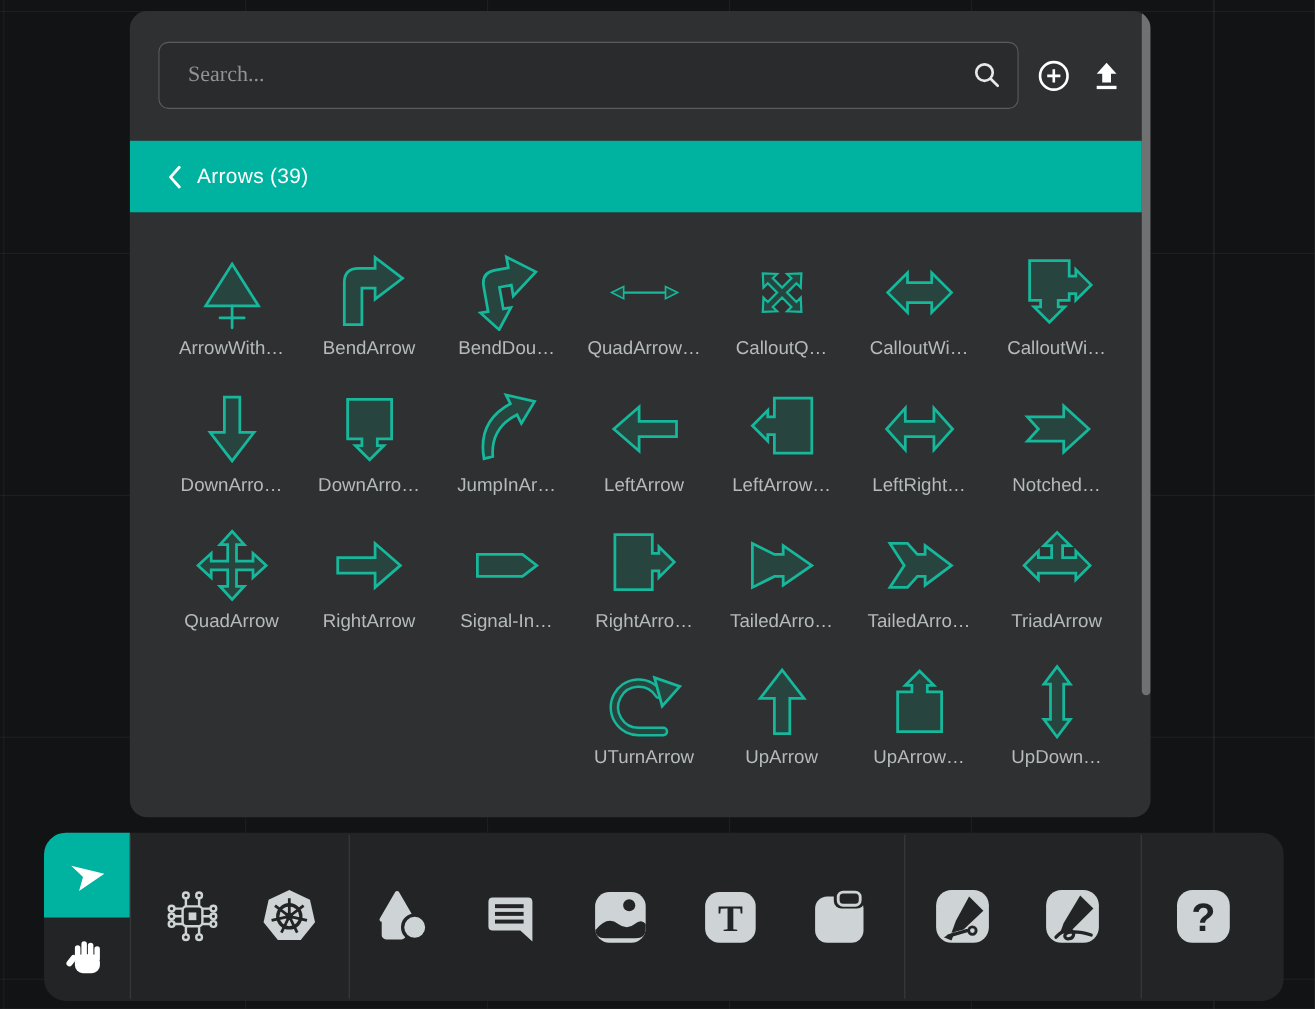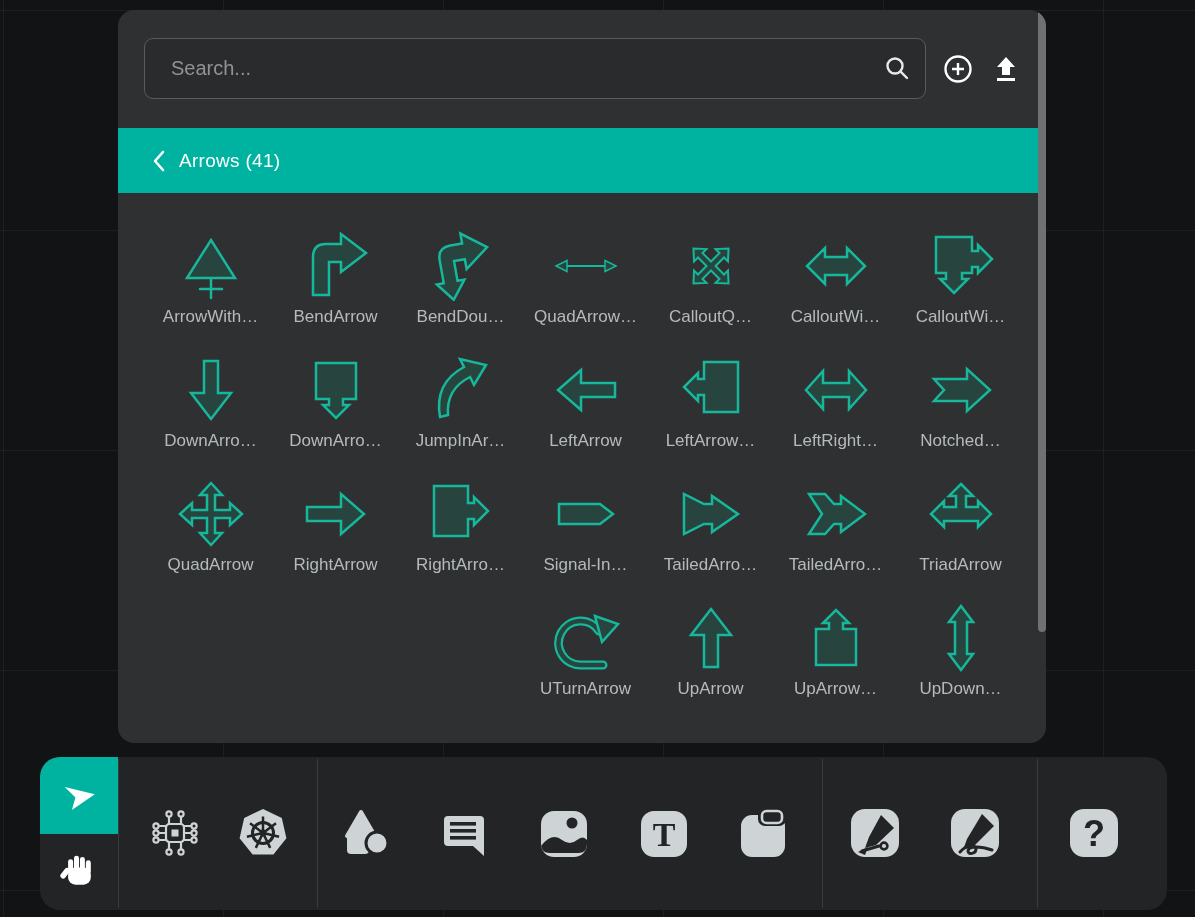--- a/index.html
+++ b/index.html
@@ -16,21 +16,21 @@
   .panel{
     position:absolute;left:118px;top:10px;width:928px;height:733px;
     background:#2f3031;border-radius:16px;overflow:hidden;z-index:2;
   }
   .search-row{display:flex;align-items:center;gap:16px;margin:28px 24px 0 26px;}
   .search-box{position:relative;flex:1;height:61px;}
   .search-box input{
     width:100%;height:100%;box-sizing:border-box;
     background:#2a2b2c;border:1px solid #5a5b5c;border-radius:9px;
     color:#e8eaea;font-size:20px;padding:0 56px 0 26px;outline:none;
-    font-family:Liberation Sans, sans-serif;
+    font-family:Liberation Serif, serif;
   }
   .search-box input::placeholder{color:#8f9394;}
   .search-glyph{position:absolute;right:16px;top:17px;}
   .icon-btn{background:none;border:none;padding:0;width:32px;height:32px;cursor:pointer;display:flex;align-items:center;justify-content:center;}
   .cat-header{
     margin-top:29px;height:65px;width:920px;background:#00b3a0;
     display:flex;align-items:center;gap:14px;padding-left:34px;box-sizing:border-box;cursor:pointer;
   }
   .cat-header span{color:#ffffff;font-size:19px;letter-spacing:0.3px;}
   .grid{
@@ -83,21 +83,21 @@
           <path d="M14 2 L23 12 H18 V20 H10 V12 H5 Z" fill="#ffffff"></path>
           <rect x="5" y="23" width="18" height="3" fill="#ffffff"></rect>
         </svg>
       </button>
     </div>
 
     <div class="cat-header">
       <svg width="13" height="22" viewBox="0 0 13 22">
         <path d="M11 2 L3 11 L11 20" fill="none" stroke="#ffffff" stroke-width="2.6" stroke-linecap="round" stroke-linejoin="round"></path>
       </svg>
-      <span>Arrows (41)</span>
+      <span>Arrows (39)</span>
     </div>
 
     <div class="grid">
         <div class="shape-item">
           <div class="icon-wrap">
             <svg viewBox="0 0 70 70" width="70" height="70">
               <path d="M35 9 L59 47 L11 47 Z" fill="#28443f" stroke="#17b79b" stroke-width="2.5" stroke-linejoin="miter" stroke-linecap="round"></path>
               <path d="M35 47 V67 M24 58 H46" fill="none" stroke="#17b79b" stroke-width="2.5" stroke-linejoin="miter" stroke-linecap="round"></path>
             </svg>
           </div>
@@ -221,32 +221,32 @@
           <div class="icon-wrap">
             <svg viewBox="0 0 70 70" width="70" height="70">
               <path d="M6 28 H40 V15 L63 35 L40 55 V42 H6 Z" fill="#28443f" stroke="#17b79b" stroke-width="2.5" stroke-linejoin="miter" stroke-linecap="round"></path>
             </svg>
           </div>
           <span class="lbl">RightArrow</span>
         </div>
         <div class="shape-item">
           <div class="icon-wrap">
             <svg viewBox="0 0 70 70" width="70" height="70">
+              <path d="M8 25 H49 L62 35 L49 45 H8 Z" fill="#28443f" stroke="#17b79b" stroke-width="2.5" stroke-linejoin="miter" stroke-linecap="round"></path>
+            </svg>
+          </div>
+          <span class="lbl">Signal-In…</span>
+        </div>
+        <div class="shape-item">
+          <div class="icon-wrap">
+            <svg viewBox="0 0 70 70" width="70" height="70">
               <path d="M8 7 H42 V24 H48 V18 L62 32 L48 46 V40 H42 V57 H8 Z" fill="#28443f" stroke="#17b79b" stroke-width="2.5" stroke-linejoin="miter" stroke-linecap="round"></path>
             </svg>
           </div>
           <span class="lbl">RightArro…</span>
-        </div>
-        <div class="shape-item">
-          <div class="icon-wrap">
-            <svg viewBox="0 0 70 70" width="70" height="70">
-              <path d="M8 25 H49 L62 35 L49 45 H8 Z" fill="#28443f" stroke="#17b79b" stroke-width="2.5" stroke-linejoin="miter" stroke-linecap="round"></path>
-            </svg>
-          </div>
-          <span class="lbl">Signal-In…</span>
         </div>
         <div class="shape-item">
           <div class="icon-wrap">
             <svg viewBox="0 0 70 70" width="70" height="70">
               <path d="M8 15 V55 L28 45 H36 V53 L62 35 L36 17 V25 H28 Z" fill="#28443f" stroke="#17b79b" stroke-width="2.5" stroke-linejoin="miter" stroke-linecap="round"></path>
             </svg>
           </div>
           <span class="lbl">TailedArro…</span>
         </div>
         <div class="shape-item">

